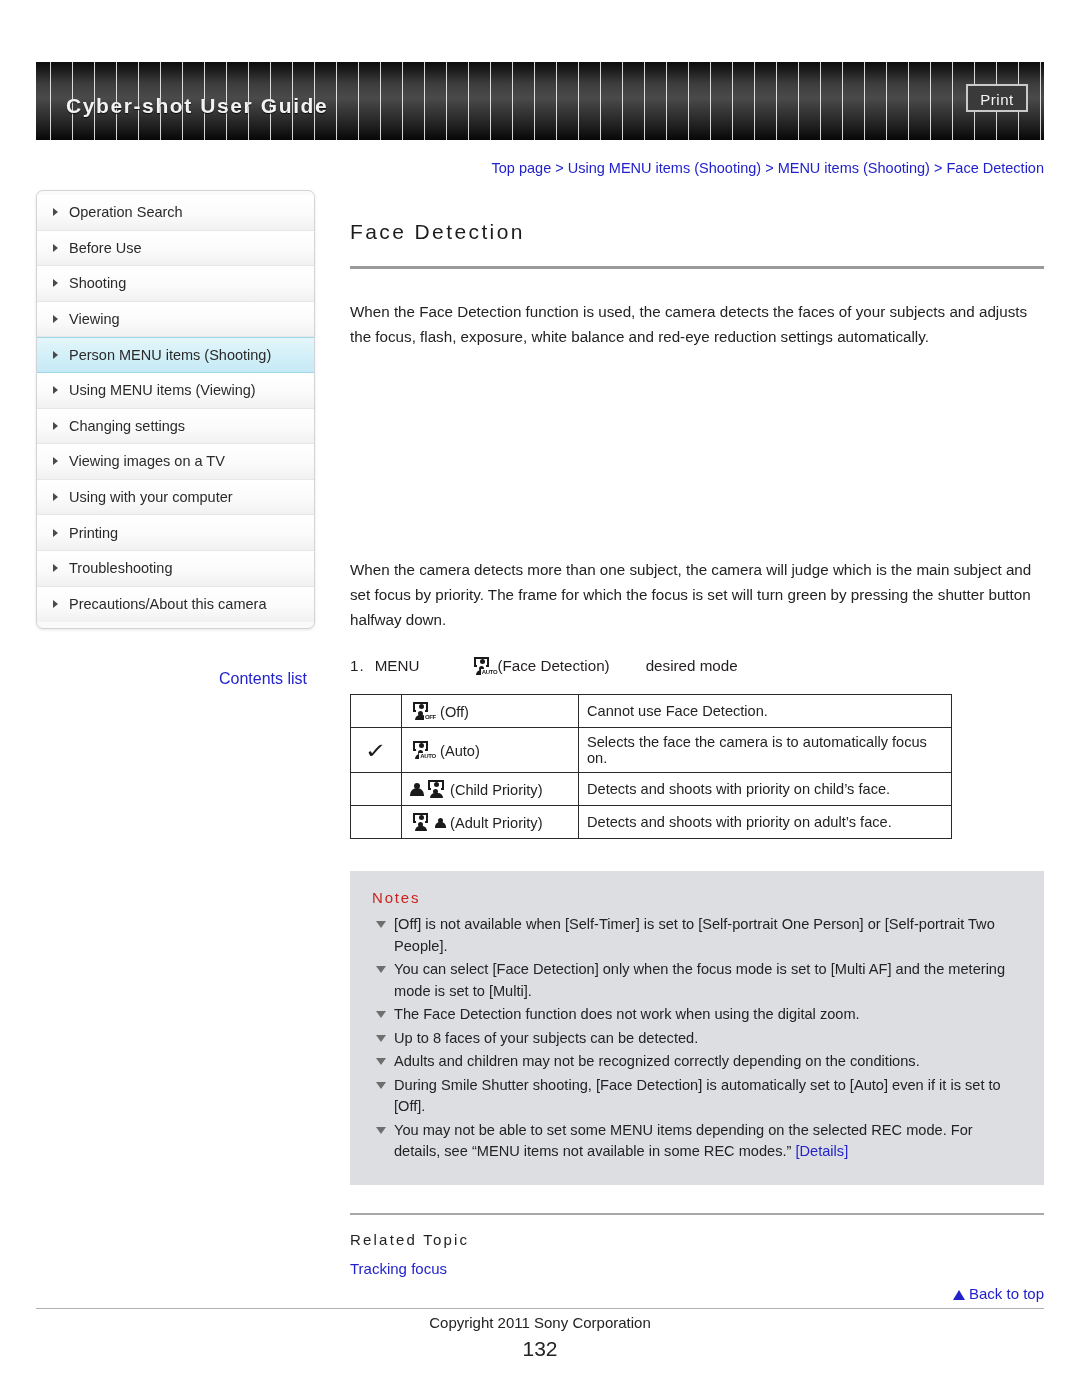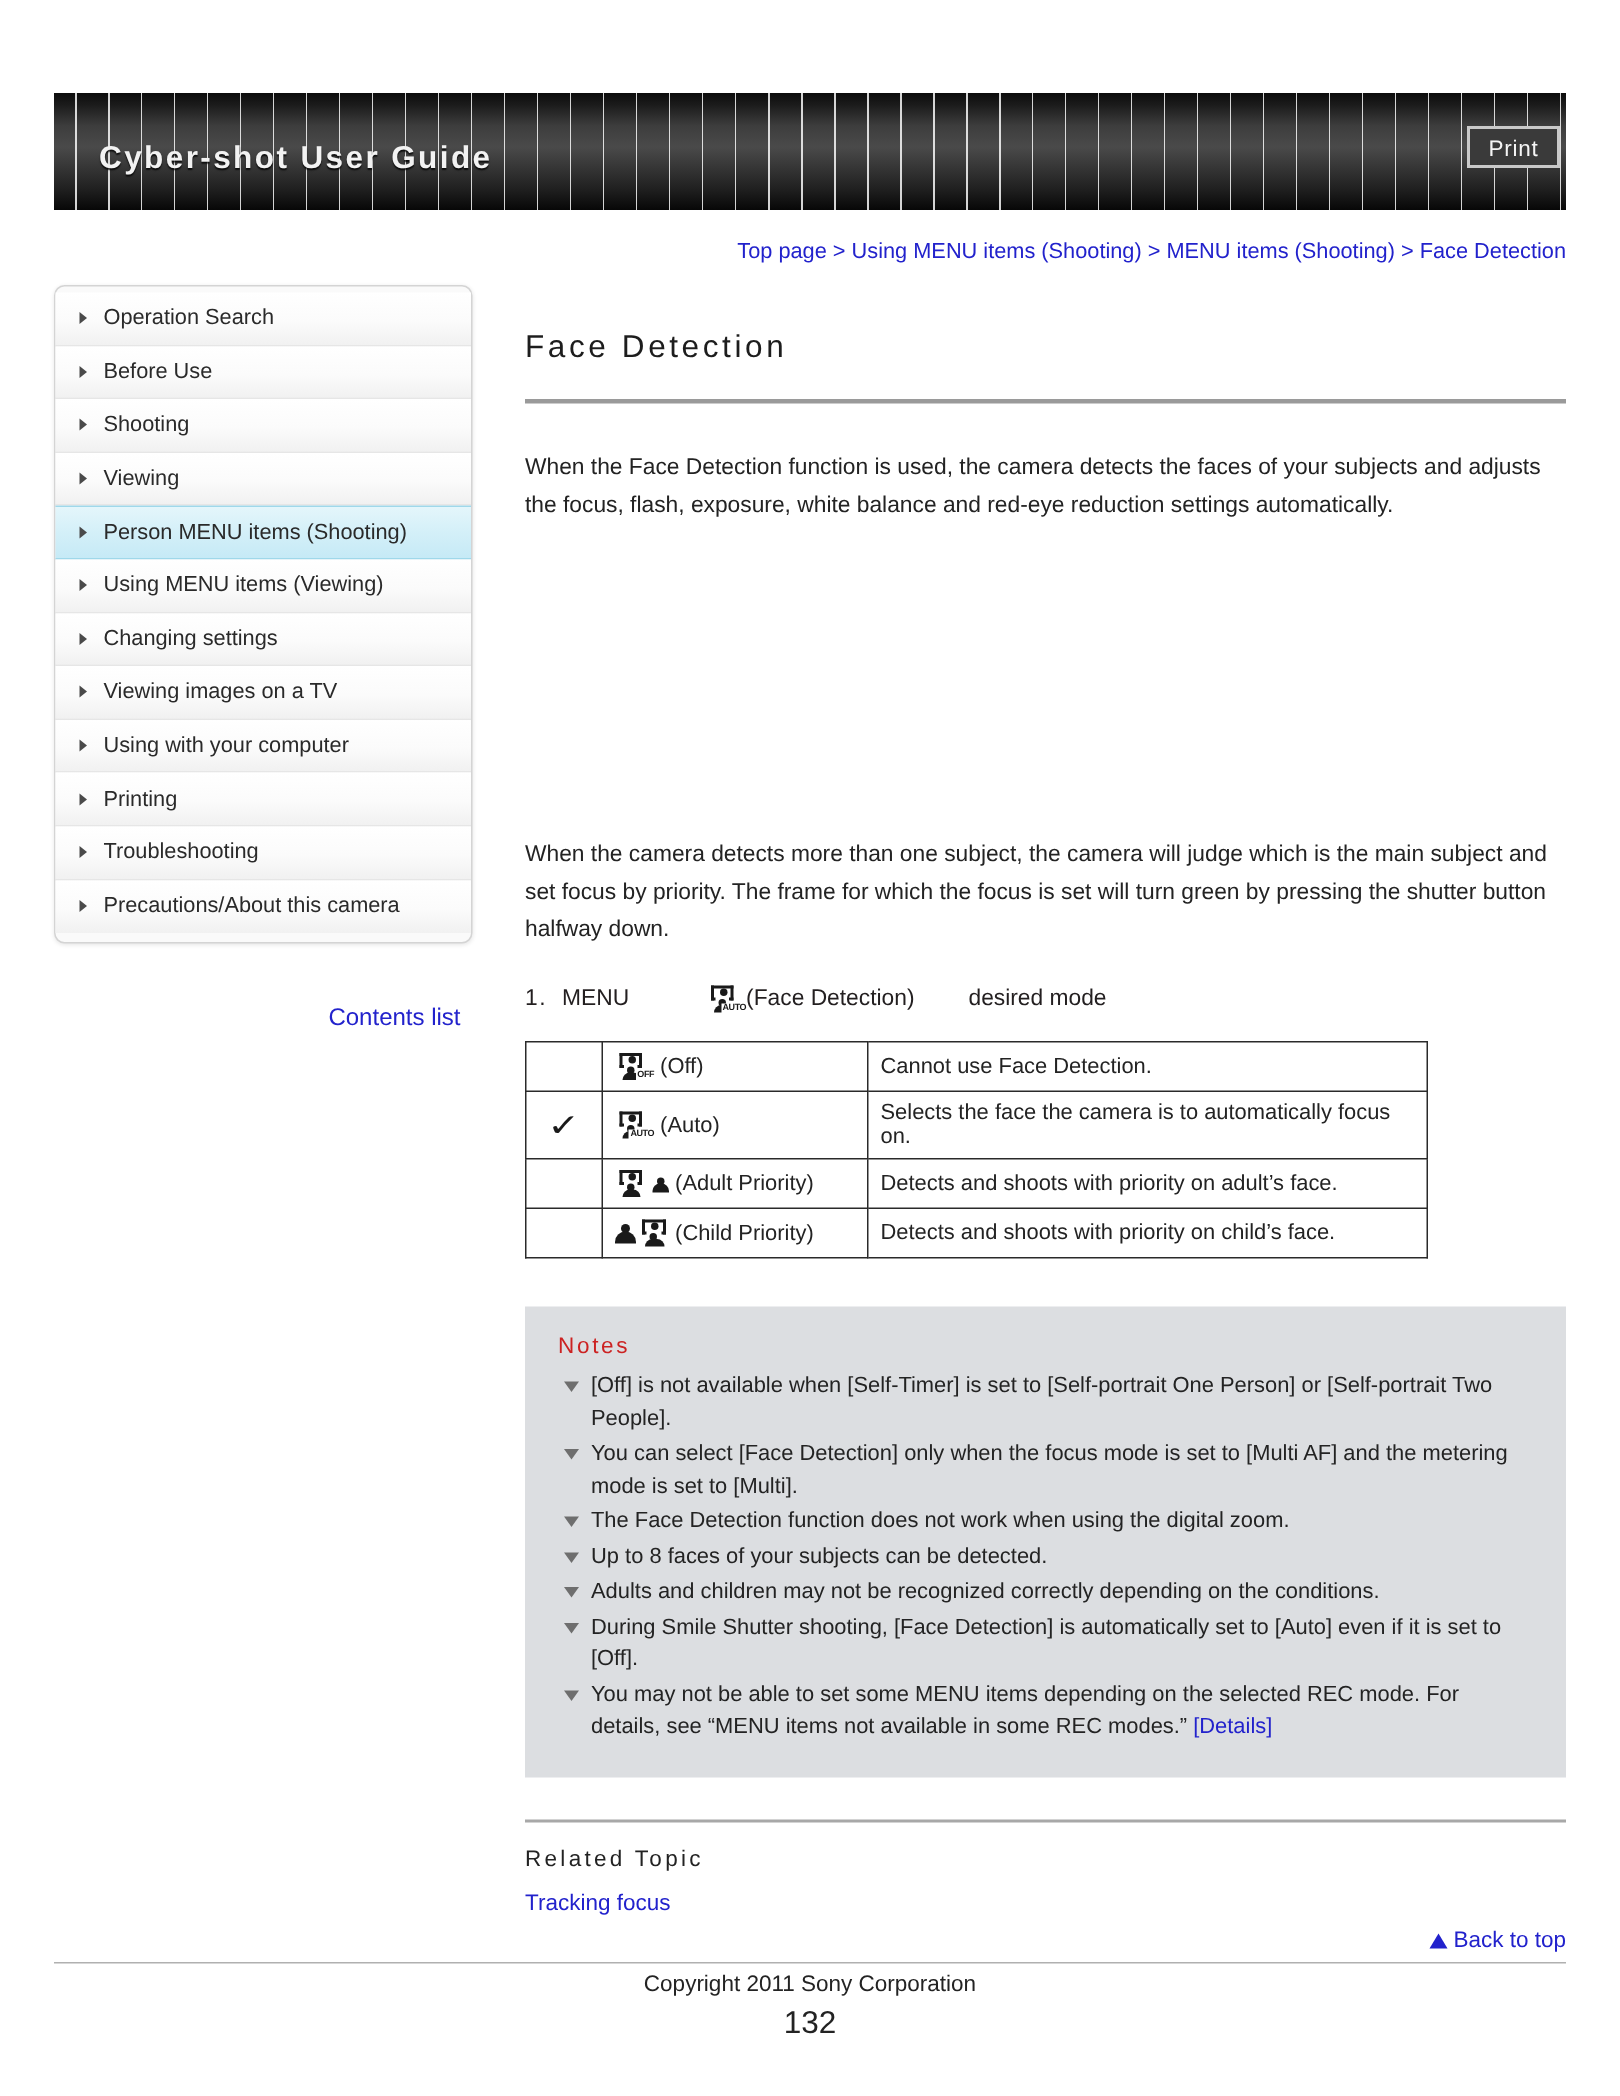--- a/index.html
+++ b/index.html
@@ -47,21 +47,21 @@
     top: 32px;
     color: #f2f2f2;
     font-size: 21px;
     font-weight: bold;
     letter-spacing: 1.6px;
     white-space: nowrap;
     text-shadow: 0 1px 1px rgba(0,0,0,0.8);
   }
   .print-btn {
     position: absolute;
-    right: 4px;
+    right: 16px;
     top: 22px;
     width: 62px;
     height: 28px;
     border: 2px solid #c9c9c9;
     background: #3a3a3a;
     color: #f5f5f5;
     font-size: 15px;
     line-height: 28px;
     text-align: center;
     letter-spacing: 0.5px;
@@ -496,55 +496,55 @@
           </span>
           <span class="mode-label">(Auto)</span>
         </td>
         <td>Selects the face the camera is to automatically focus on.</td>
       </tr>
       <tr>
         <td class="col-check">
           <span class="check-mark"></span>
         </td>
         <td class="col-mode">
+          <span class="fd fd2 fd-child">
+            <span class="person-left">
+                <span class="h"></span>
+                <span class="b"></span>
+              </span>
+            <span class="brk"></span><span class="dot"></span>
+            <span class="bust">
+                <span class="head"></span>
+                <span class="body"></span>
+              </span>
+          </span>
+          <span class="mode-label">(Child Priority)</span>
+        </td>
+        <td>Detects and shoots with priority on child’s face.</td>
+      </tr>
+      <tr>
+        <td class="col-check">
+          <span class="check-mark"></span>
+        </td>
+        <td class="col-mode">
           <span class="fd fd2 fd-adult">
             <span class="brk"></span><span class="dot"></span>
             <span class="bust">
                 <span class="head"></span>
                 <span class="body"></span>
               </span>
             <span class="person2">
                 <span class="head2"></span>
                 <span class="body2"></span>
               </span>
           </span>
           <span class="mode-label">(Adult Priority)</span>
         </td>
         <td>Detects and shoots with priority on adult’s face.</td>
       </tr>
-      <tr>
-        <td class="col-check">
-          <span class="check-mark"></span>
-        </td>
-        <td class="col-mode">
-          <span class="fd fd2 fd-child">
-            <span class="person-left">
-                <span class="h"></span>
-                <span class="b"></span>
-              </span>
-            <span class="brk"></span><span class="dot"></span>
-            <span class="bust">
-                <span class="head"></span>
-                <span class="body"></span>
-              </span>
-          </span>
-          <span class="mode-label">(Child Priority)</span>
-        </td>
-        <td>Detects and shoots with priority on child’s face.</td>
-      </tr>
     </tbody>
   </table>
 
   <div class="notes">
     <div class="notes-title">Notes</div>
 
     <div class="note-row">
       <span class="note-bullet"></span>
       <span class="note-text">[Off] is not available when [Self-Timer] is set to [Self-portrait One Person] or [Self-portrait Two People].</span>
     </div>

